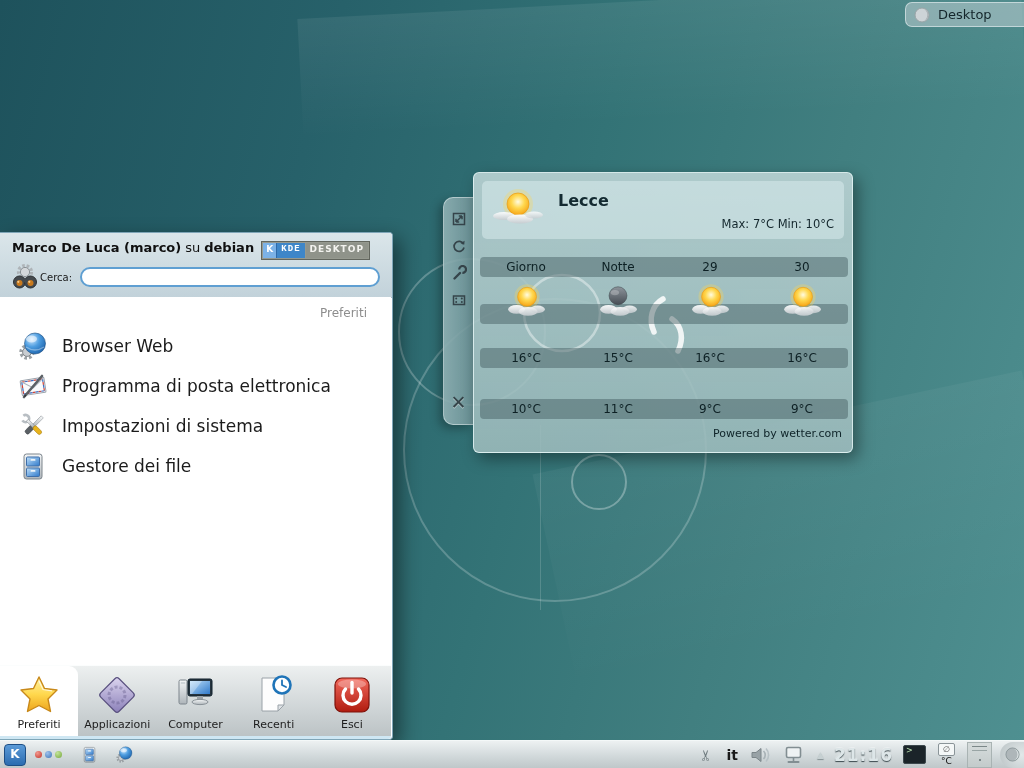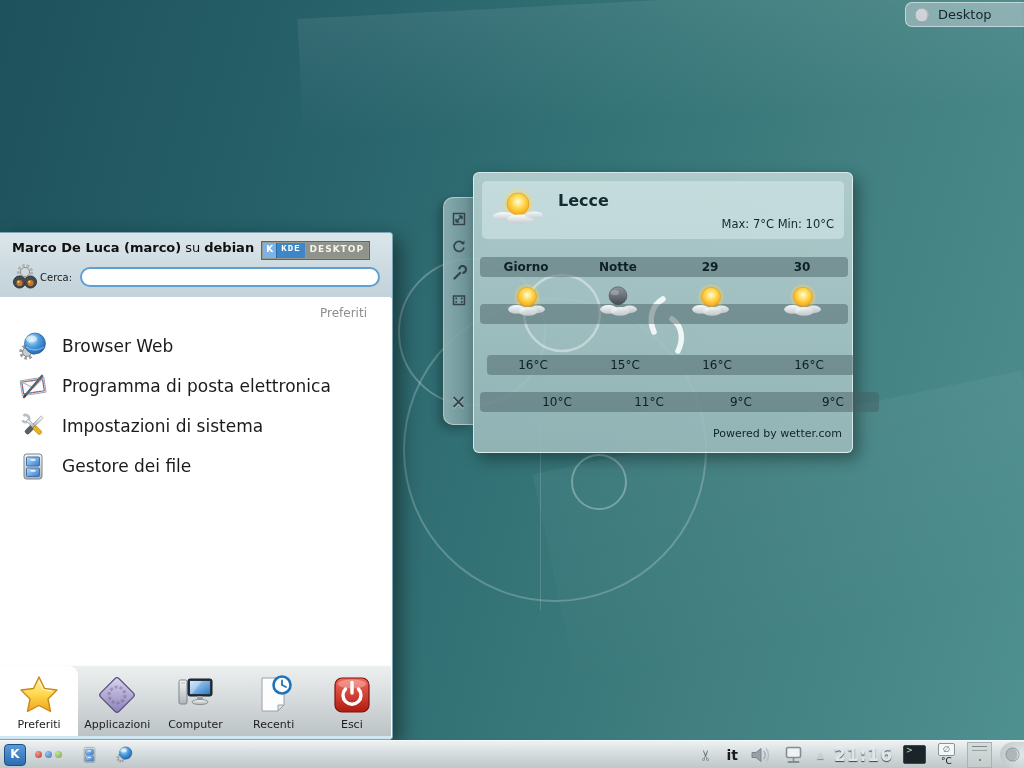--- a/index.html
+++ b/index.html
@@ -100,21 +100,21 @@
     background:linear-gradient(180deg,rgba(187,211,212,.9),rgba(157,187,188,.88));
     border:1px solid rgba(235,250,250,.75);border-radius:6px;
     box-shadow:5px 6px 16px rgba(0,0,0,.38);}
   .w-header{position:absolute;left:8px;top:8px;width:362px;height:58px;
     background:rgba(220,238,240,.5);border-radius:5px;}
   .w-city{position:absolute;left:76px;top:10px;font-size:16px;font-weight:bold;color:#132a31;}
   .w-minmax{position:absolute;right:10px;bottom:8px;font-size:11.5px;color:#13262c;}
   .w-row{position:absolute;left:6px;width:368px;height:20px;background:rgba(70,94,98,.48);
     border-radius:4px;display:flex;}
   .w-cell{width:25%;text-align:center;font-size:12px;line-height:20px;color:#0d2024;}
-  .w-cell.hd{font-weight:bold;}
+  .w-cell.hd{font-weight:normal;}
   .w-iconrow{position:absolute;left:6px;top:104px;width:368px;height:46px;display:flex;}
   .w-iconcell{width:25%;display:flex;align-items:flex-end;justify-content:center;}
   .w-credit{position:absolute;right:10px;top:254px;font-size:11px;color:#0e2328;
     cursor:pointer;}
   .w-deco{position:absolute;inset:0;pointer-events:none;}
 </style>
 </head>
 <body>
 
 <svg width="0" height="0" style="position:absolute">
@@ -273,28 +273,28 @@
       <svg width="42" height="42" viewBox="0 0 40 40">
         <circle cx="21" cy="15" r="12" fill="#ffd84f" opacity=".3"></circle>
         <circle cx="21" cy="15" r="9" fill="url(#gSun)" stroke="#e89c12" stroke-width=".6"></circle>
         <ellipse cx="11" cy="27" rx="8" ry="4.2" fill="url(#gCloud)" opacity=".95"></ellipse>
         <ellipse cx="22" cy="29" rx="9" ry="4.2" fill="url(#gCloud)" opacity=".9"></ellipse>
         <ellipse cx="31" cy="27" rx="7" ry="3.6" fill="url(#gCloud)" opacity=".85"></ellipse>
       </svg>
     </span>
   </div>
 
-  <div class="w-row" style="top:182px;margin-left:7px;">
+  <div class="w-row" style="top:175px;">
     <span class="w-cell">16°C</span>
     <span class="w-cell">15°C</span>
     <span class="w-cell">16°C</span>
     <span class="w-cell">16°C</span>
   </div>
 
-  <div class="w-row" style="top:219px;padding-left:31px;">
+  <div class="w-row" style="top:226px;">
     <span class="w-cell">10°C</span>
     <span class="w-cell">11°C</span>
     <span class="w-cell">9°C</span>
     <span class="w-cell">9°C</span>
   </div>
 
   <span class="w-credit">Powered by wetter.com</span>
 </div>
 
 <div class="kickoff">

